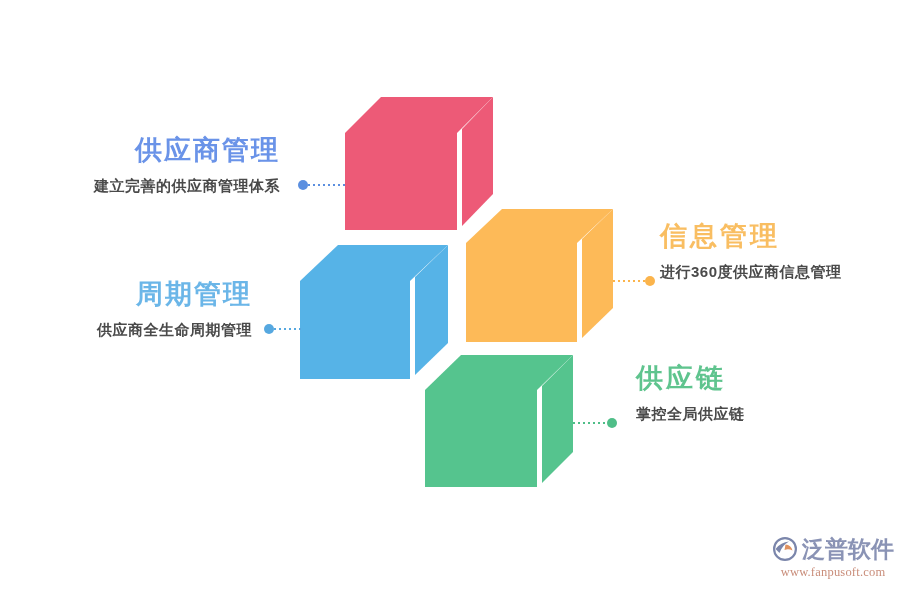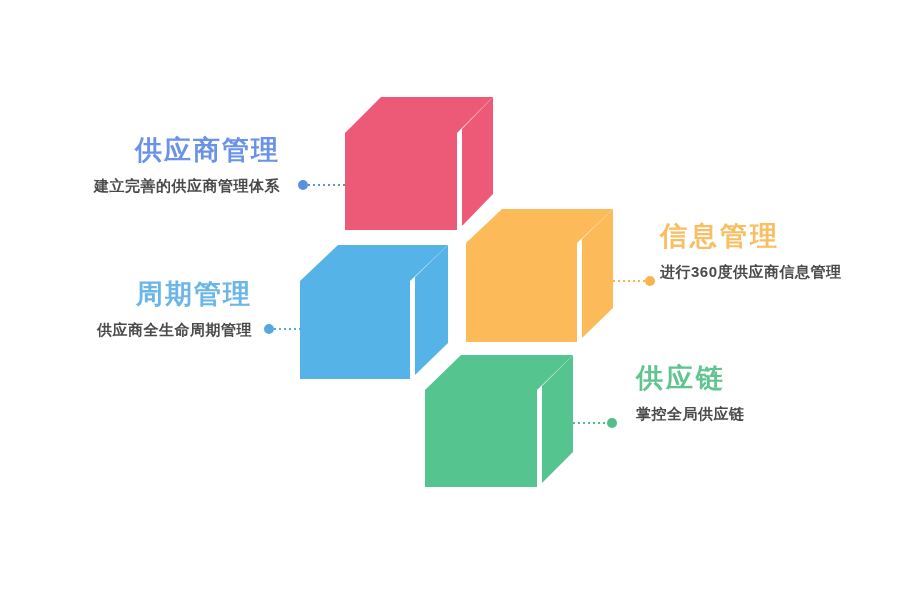--- a/index.html
+++ b/index.html
@@ -190,14 +190,26 @@
   <div class="label-block right" id="block-info">
     <p class="label-title" style="color: rgb(249, 190, 98);">信息管理</p>
     <p class="label-desc">进行360度供应商信息管理</p>
   </div>
 
   <div class="label-block right" id="block-chain">
     <p class="label-title" style="color: rgb(95, 196, 142);">供应链</p>
     <p class="label-desc">掌控全局供应链</p>
   </div>
 
+  <div id="logo">
+    <div id="logo-row">
+      <svg id="logo-mark" width="26" height="26" viewBox="0 0 26 26" xmlns="http://www.w3.org/2000/svg">
+        <path d="M13 1 A12 12 0 1 0 13 25 A12 12 0 1 0 13 1 Z
+                 M13 3.2 A9.8 9.8 0 1 1 13 22.8 A9.8 9.8 0 1 1 13 3.2 Z" fill="#7b86ab"></path>
+        <path d="M3.5 13 Q9 6 17 5.5 Q10 9.5 7.5 17 Z" fill="#7b86ab"></path>
+        <path d="M13.5 8.5 Q19 9 20.5 14.5 Q16.5 12.5 12.5 14 Z" fill="#e0915f"></path>
+      </svg>
+      <span id="logo-text" style="color: rgb(138, 147, 181);">泛普软件</span>
+    </div>
+    <div id="logo-url" style="color: rgb(201, 141, 122);">www.fanpusoft.com</div>
+  </div>
 
 </div>
 
 </body></html>

